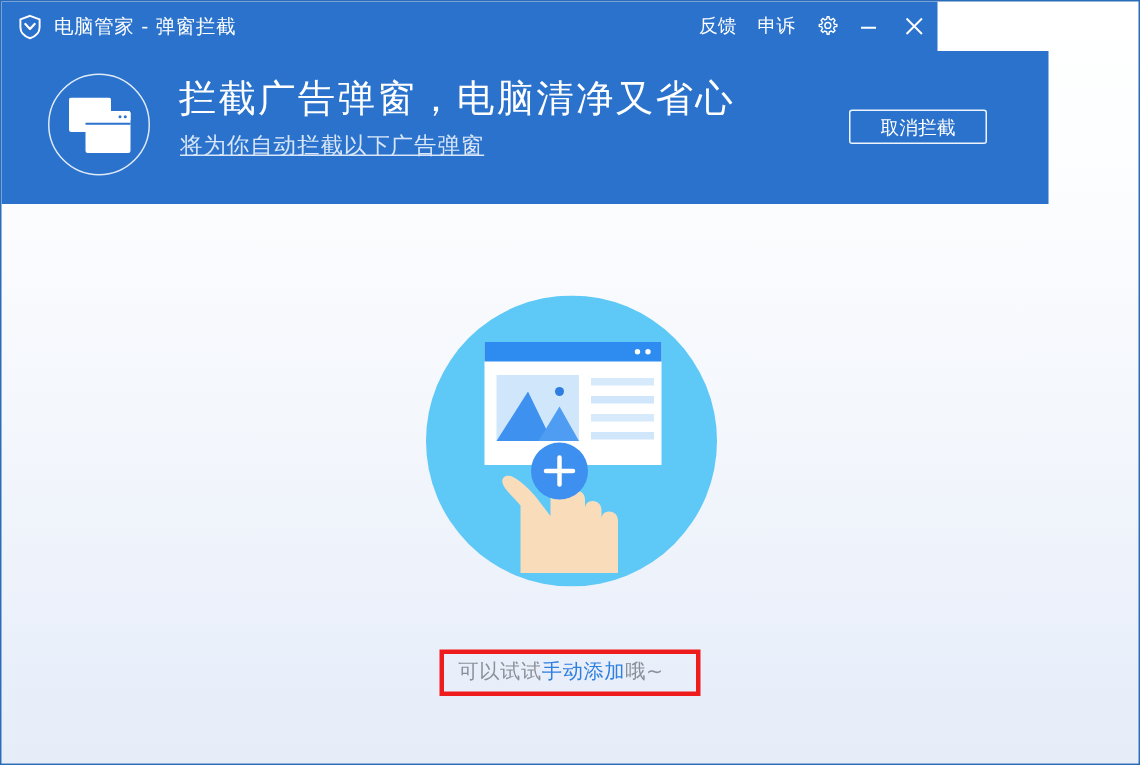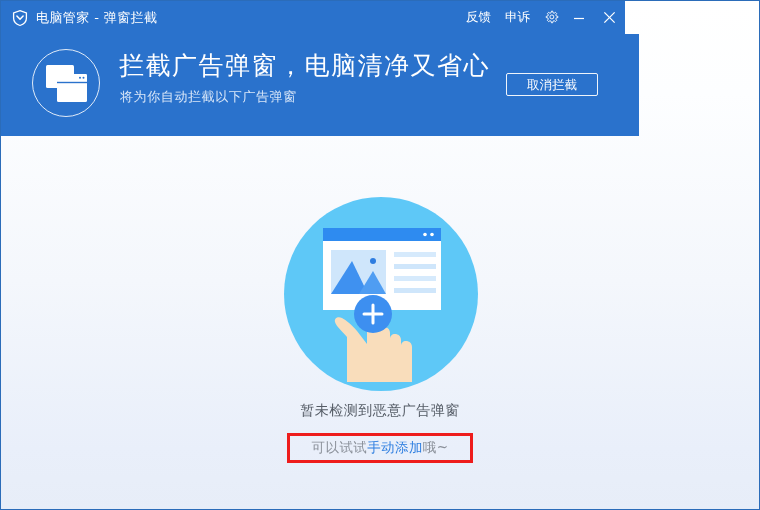--- a/index.html
+++ b/index.html
@@ -61,21 +61,21 @@
     align-items: center;
     justify-content: center;
     cursor: pointer;
   }
   .tb-icon svg { display: block; }
 
   
   .banner {
     position: absolute;
     left: 0; top: 33px;
-    width: 638px;
+    width: 698px;
     height: 102px;
     background: #2a72cc;
   }
   .banner-circle {
     position: absolute;
     left: 31px; top: 15px;
     width: 68px; height: 68px;
     border: 1.5px solid rgba(255,255,255,0.85);
     border-radius: 50%;
     box-sizing: border-box;
@@ -89,23 +89,24 @@
     left: 118px; top: 15px;
     color: #ffffff;
     font-size: 25px;
     letter-spacing: 1.5px;
     white-space: nowrap;
   }
   .banner-sub {
     position: absolute;
     left: 119px; top: 54px;
     color: #d8e6f8;
-    font-size: 13px;
+    font-size: 15px;
     letter-spacing: 0.6px;
     white-space: nowrap;
+    text-decoration: underline;
   }
   .banner-btn {
     position: absolute;
     right: 41px; top: 39px;
     min-width: 72px;
     height: 23px;
     line-height: 21px;
     text-align: center;
     padding: 0 20px;
     box-sizing: border-box;
@@ -143,21 +144,21 @@
   }
   .hint-wrap {
     position: absolute;
     left: 0; right: 0;
     top: 297px;
     text-align: center;
   }
   .hint-box {
     display: inline-block;
     border: 3px solid #ee1c1c;
-    padding: 2px 22px 4px 22px;
+    padding: 2px 22px 4px 10px;
     line-height: 18px;
     text-align: right;
   }
   .hint-text {
     font-size: 13.5px;
     color: #8a9099;
     letter-spacing: 0.4px;
     white-space: nowrap;
   }
   .hint-link {
@@ -252,21 +253,20 @@
             <path d="M83 112 C83 108 86 106 89 106 C92 106 95 108 95 112 L95 135 L83 135 Z" fill="#fae6c9"></path>
           </g>
 
           <circle cx="89" cy="117" r="19" fill="#3d8ff0"></circle>
           <line x1="89" y1="108" x2="89" y2="126" stroke="#ffffff" stroke-width="3" stroke-linecap="round"></line>
           <line x1="80" y1="117" x2="98" y2="117" stroke="#ffffff" stroke-width="3" stroke-linecap="round"></line>
         </g>
       </svg>
     </div>
 
-    <div class="status-text">暂未检测到恶意广告弹窗</div>
 
     <div class="hint-wrap">
       <span class="hint-box">
         <span class="hint-text">可以试试</span><span class="hint-text hint-link">手动添加</span><span class="hint-text">哦~</span>
       </span>
     </div>
 
   </div>
 </div>
 

